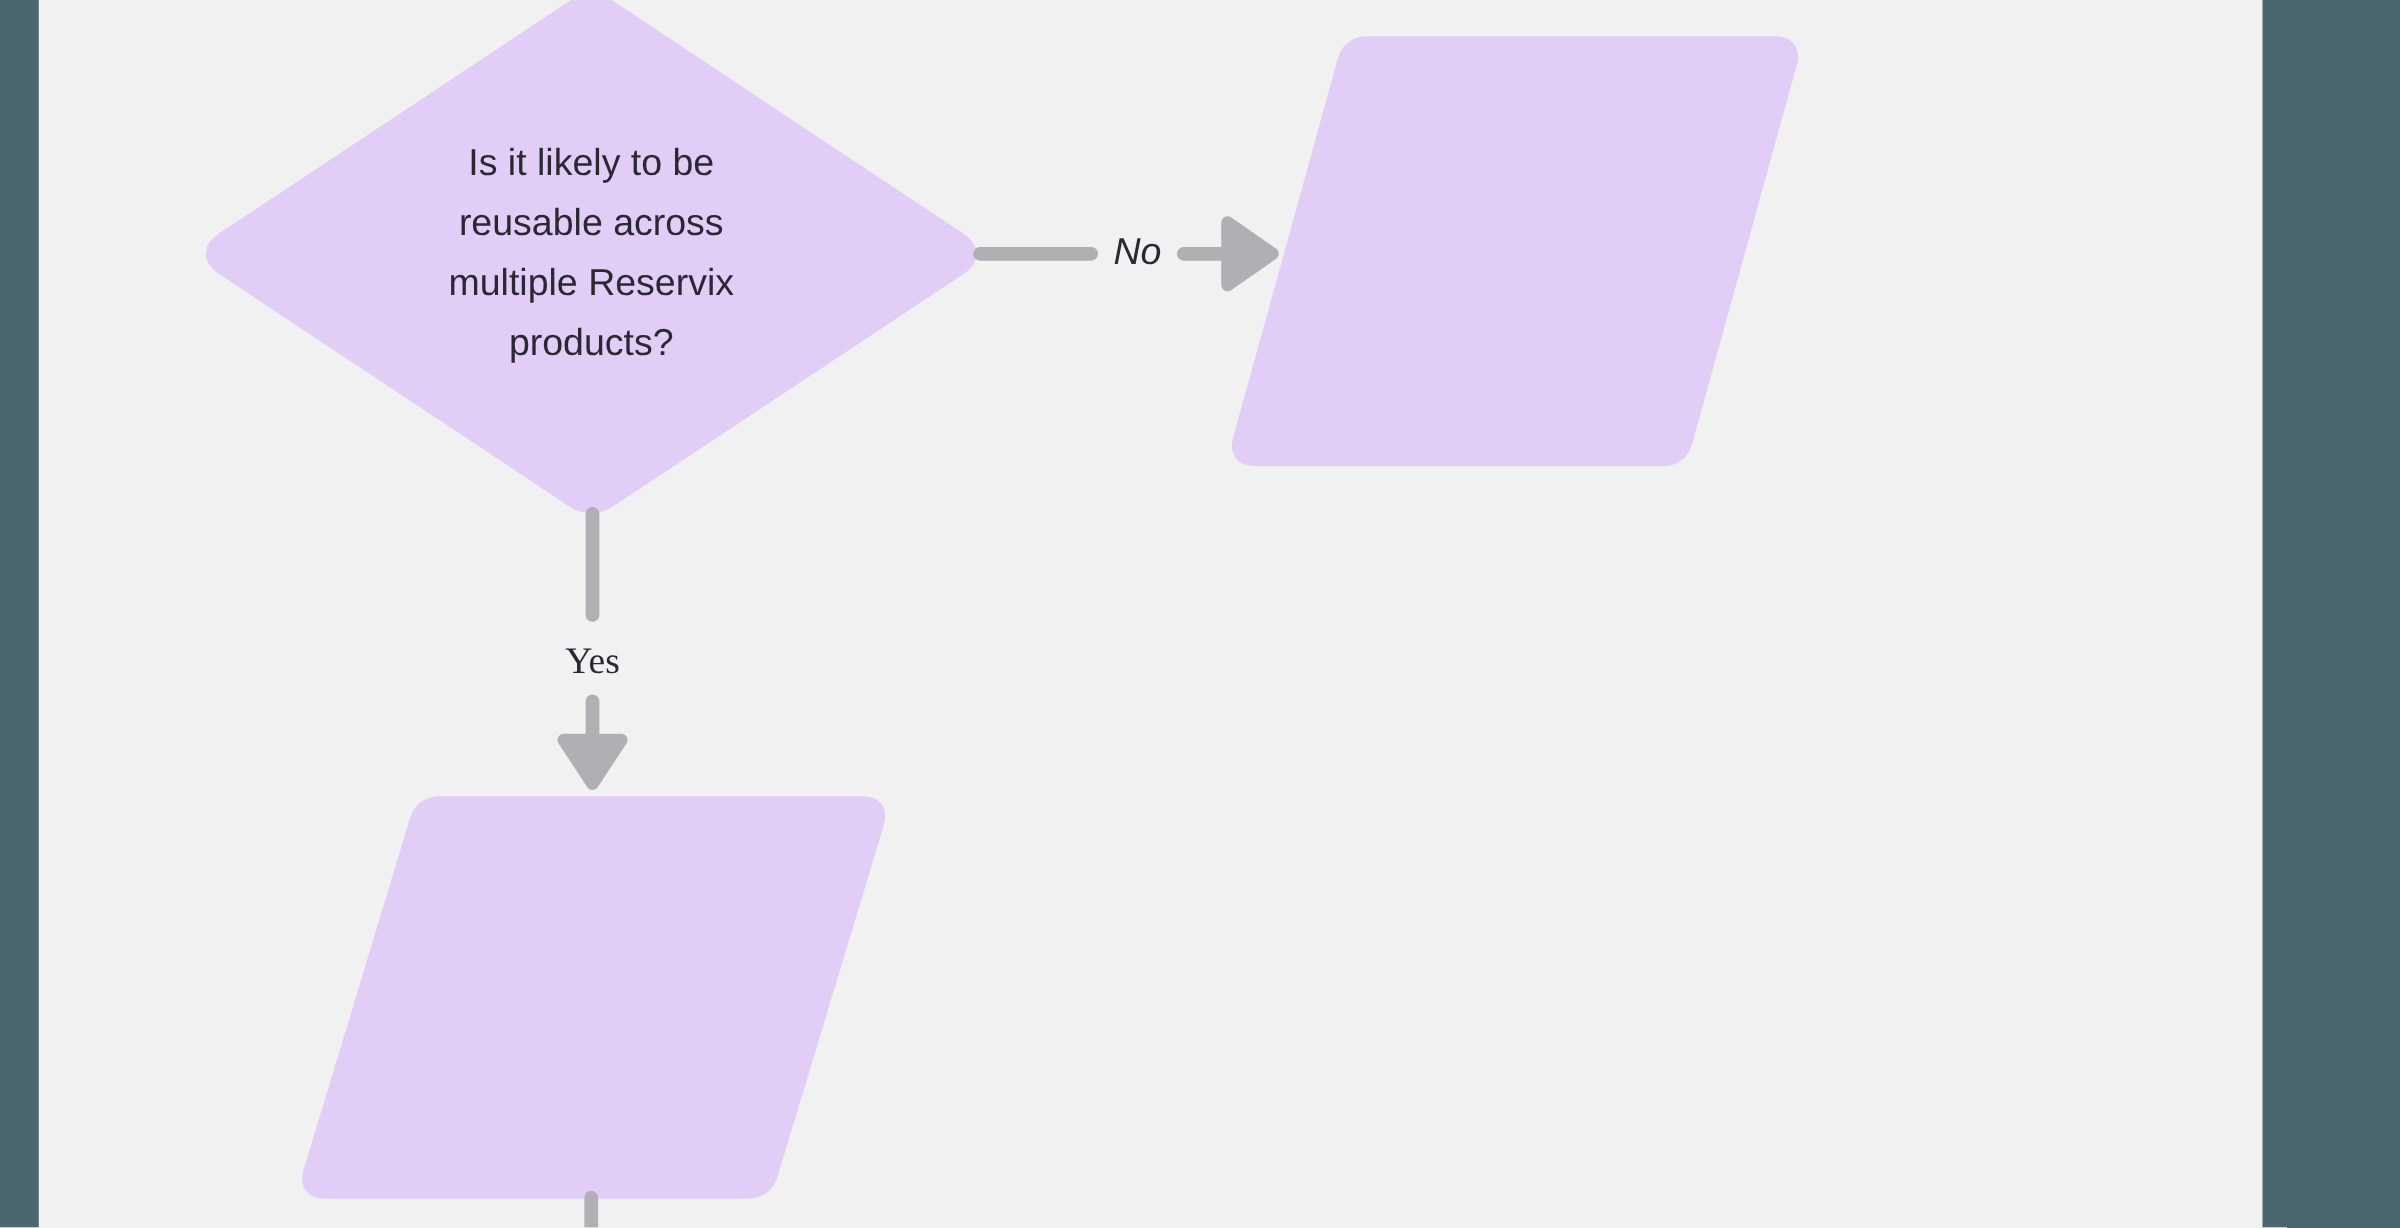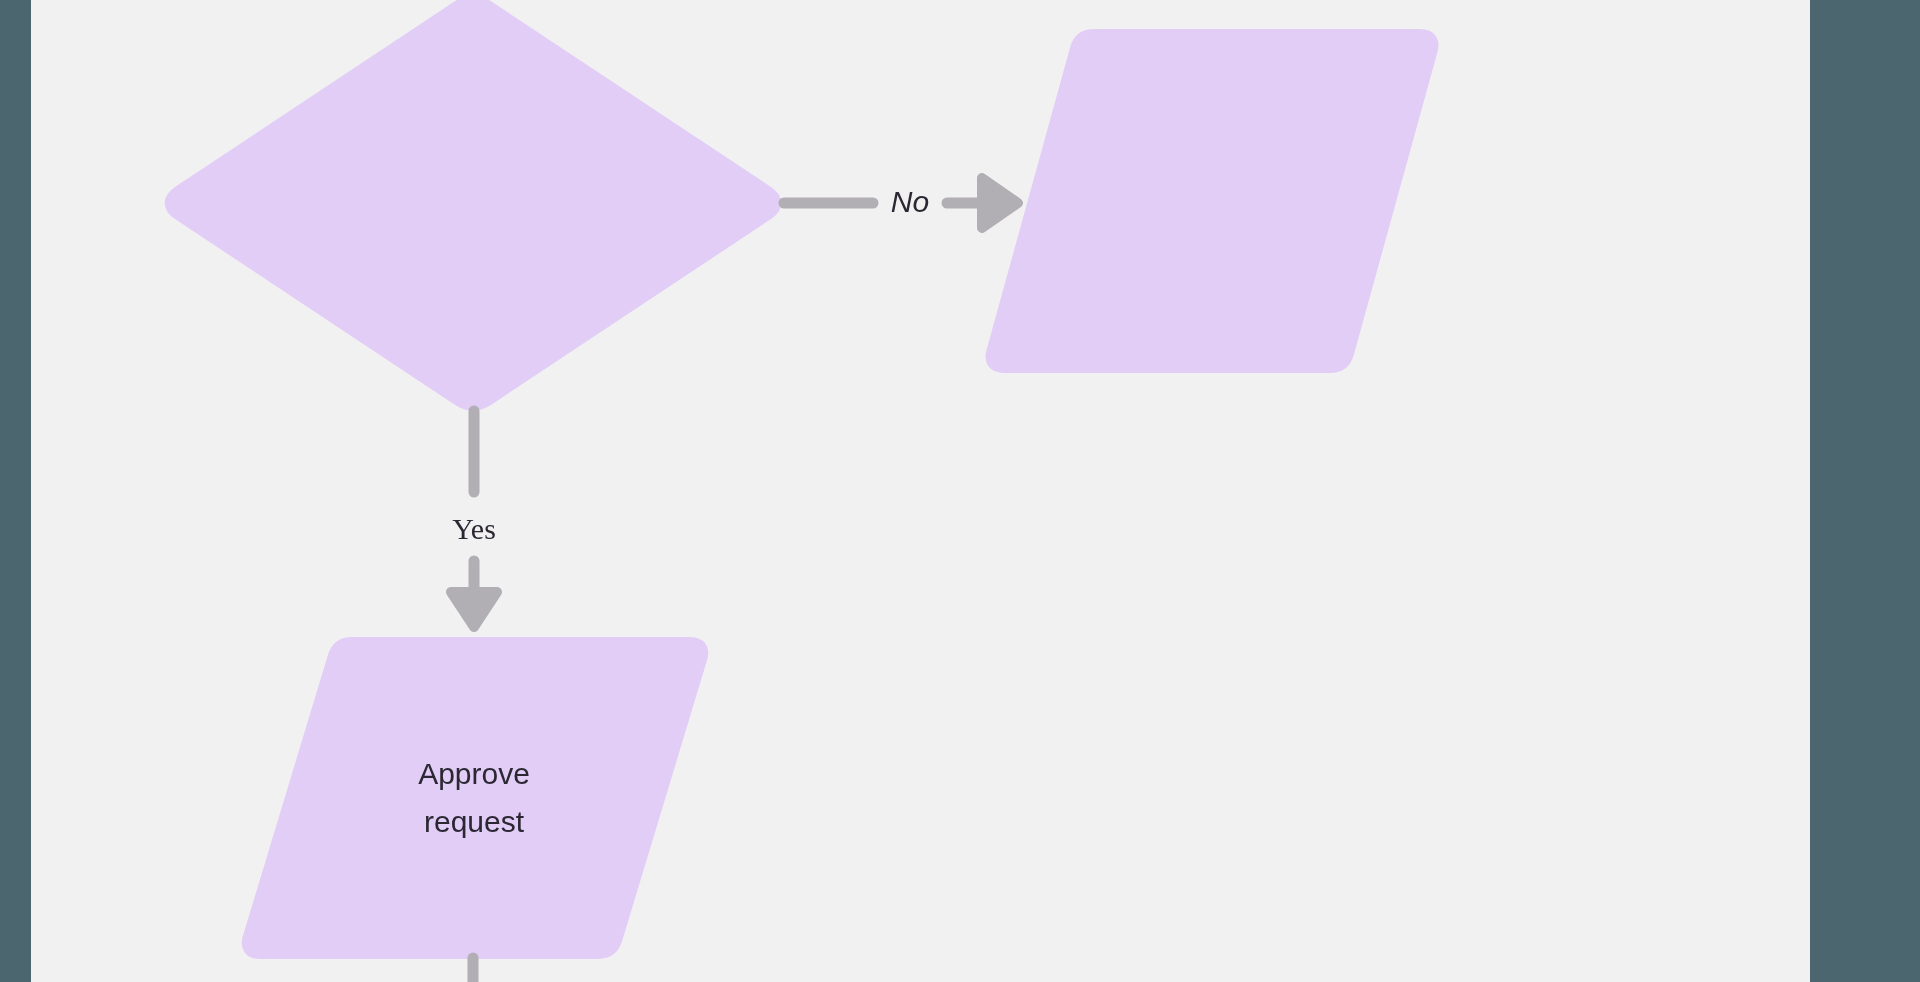--- a/index.html
+++ b/index.html
@@ -85,24 +85,26 @@
     <path class="connector-line" d="M947,203 H980"></path>
     <path class="arrowhead" d="M982,178 L1018,203 L982,228 Z"></path>
 
     <path class="connector-line" d="M474,411 V492"></path>
     <path class="connector-line" d="M474,561 V588"></path>
     <path class="arrowhead" d="M451,592 L497,592 L474,627 Z"></path>
 
     <path class="connector-line" d="M473,958 V992"></path>
   </svg>
 
+  <div class="node-text decision-text">Is it likely to be
+reusable across
+multiple Reservix
+products?</div>
 
 
-  <div class="node-text approve-text">Approve
-request</div>
 
   <div class="edge-label no-label">No</div>
 
   <div class="edge-label yes-label">Yes</div>
 
   <div class="edge-bar left"></div>
   <div class="edge-bar right"></div>
 
 </div>
 

